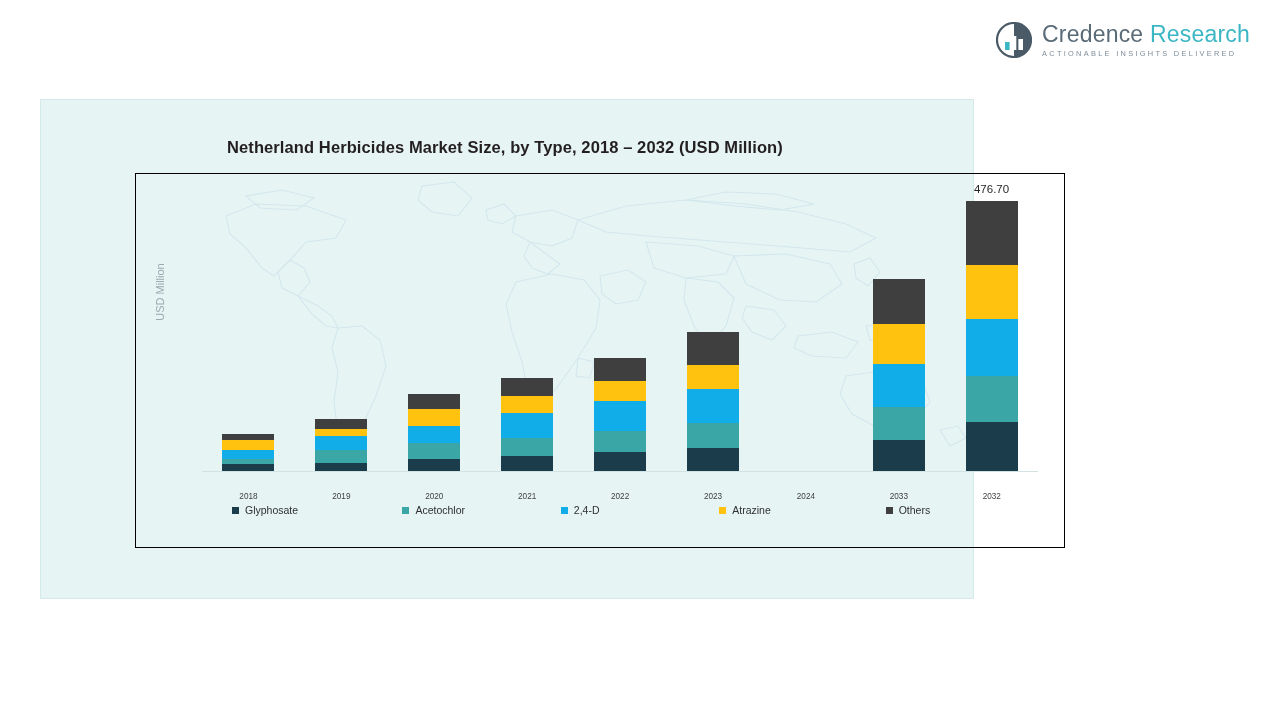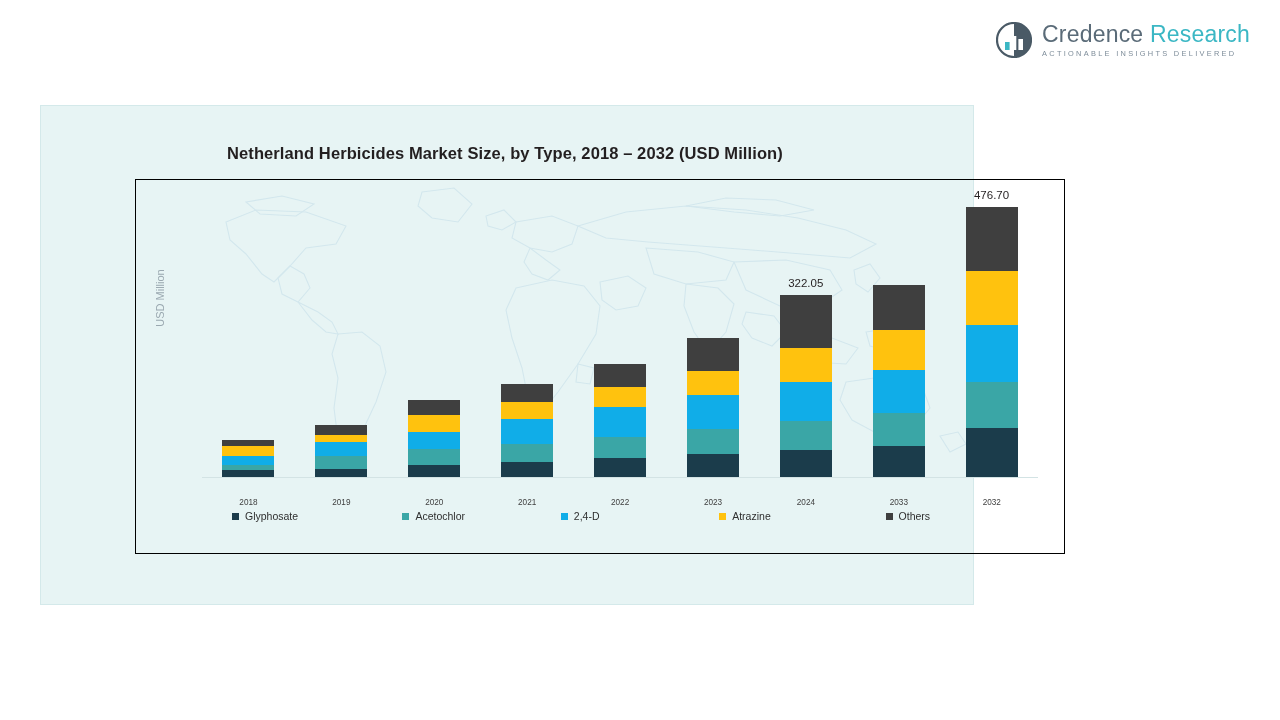--- a/index.html
+++ b/index.html
@@ -45,21 +45,21 @@
     font-size: 7.4px;
     letter-spacing: 2.3px;
     color: #7d8c99;
     text-transform: uppercase;
   }
 
   
   #panel {
     position: absolute;
     left: 40px;
-    top: 105px;
+    top: 99px;
     width: 934px;
     height: 500px;
     background: #e7f4f4;
     border: 1px solid #d4e9ea;
     box-sizing: border-box;
   }
 
   #chart-title {
     position: absolute;
     left: 186px;
@@ -161,21 +161,20 @@
   }
 
   
   #legend {
     position: absolute;
     left: 66px;
     right: 20px;
     top: 330px;
     display: flex;
     align-items: center;
-    justify-content: center;
   }
   .legend-item {
     display: flex;
     align-items: center;
     gap: 6px;
     font-size: 10.5px;
     color: #2f2f2f;
   }
   .legend-swatch {
     width: 7px;
@@ -307,30 +306,20 @@
         </div>
         <div class="bar-slot" style="left: 55.5556%; width: 11.1111%;">
           <div class="bar-stack">
             <div class="seg" style="height: 22.64px; background: rgb(27, 60, 75);"></div>
             <div class="seg" style="height: 25.47px; background: rgb(58, 166, 166);"></div>
             <div class="seg" style="height: 33.96px; background: rgb(16, 173, 232);"></div>
             <div class="seg" style="height: 24.338px; background: rgb(255, 194, 14);"></div>
             <div class="seg" style="height: 32.262px; background: rgb(63, 63, 63);"></div>
           </div>
         </div>
-        <div class="bar-slot" style="left: 66.6667%; width: 11.1111%;">
-          <div class="bar-stack">
-            <div class="seg" style="height: 26.602px; background: rgb(27, 60, 75);"></div>
-            <div class="seg" style="height: 29.432px; background: rgb(58, 166, 166);"></div>
-            <div class="seg" style="height: 39.054px; background: rgb(16, 173, 232);"></div>
-            <div class="seg" style="height: 33.96px; background: rgb(255, 194, 14);"></div>
-            <div class="seg" style="height: 53.204px; background: rgb(63, 63, 63);"></div>
-          </div>
-          <div class="bar-value" style="bottom: 188.252px;">322.05</div>
-        </div>
         <div class="bar-slot" style="left: 77.7778%; width: 11.1111%;">
           <div class="bar-stack">
             <div class="seg" style="height: 30.564px; background: rgb(27, 60, 75);"></div>
             <div class="seg" style="height: 33.394px; background: rgb(58, 166, 166);"></div>
             <div class="seg" style="height: 43.016px; background: rgb(16, 173, 232);"></div>
             <div class="seg" style="height: 40.186px; background: rgb(255, 194, 14);"></div>
             <div class="seg" style="height: 45.28px; background: rgb(63, 63, 63);"></div>
           </div>
         </div>
         <div class="bar-slot" style="left: 88.8889%; width: 11.1111%;">

